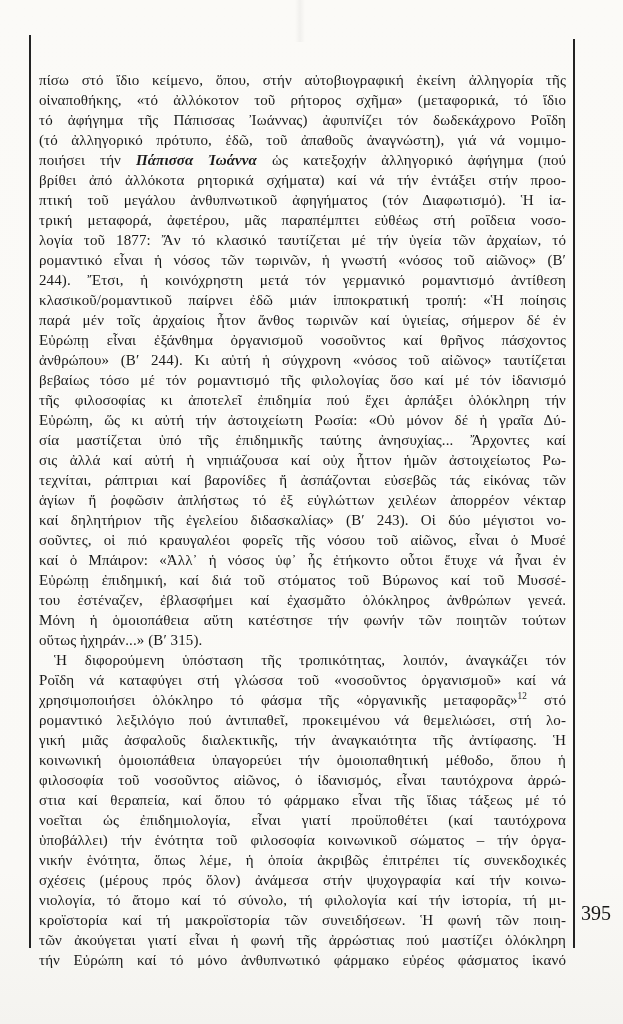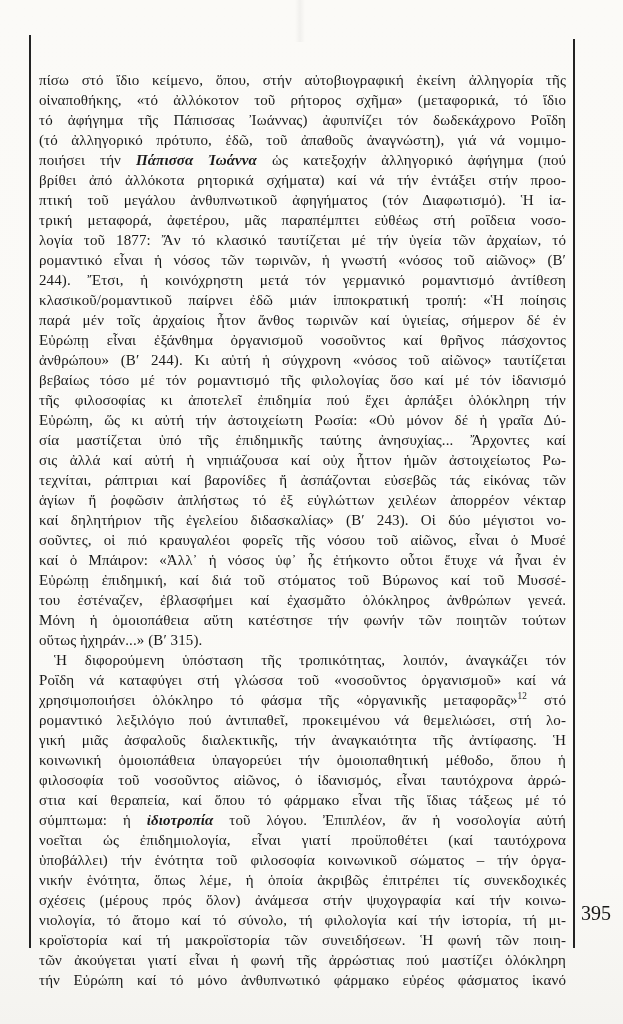--- a/index.html
+++ b/index.html
@@ -113,21 +113,20 @@
       <div class="line">Μόνη ἡ ὁμοιοπάθεια αὕτη κατέστησε τήν φωνήν τῶν ποιητῶν τούτων</div>
       <div class="line left">οὕτως ἠχηράν...» (Β′ 315).</div>
       <div class="line indent">Ἡ διφορούμενη ὑπόσταση τῆς τροπικότητας, λοιπόν, ἀναγκάζει τόν</div>
       <div class="line">Ροΐδη νά καταφύγει στή γλώσσα τοῦ «νοσοῦντος ὀργανισμοῦ» καί νά</div>
       <div class="line">χρησιμοποιήσει ὁλόκληρο τό φάσμα τῆς «ὀργανικῆς μεταφορᾶς»<sup>12</sup> στό</div>
       <div class="line">ρομαντικό λεξιλόγιο πού ἀντιπαθεῖ, προκειμένου νά θεμελιώσει, στή λο-</div>
       <div class="line">γική μιᾶς ἀσφαλοῦς διαλεκτικῆς, τήν ἀναγκαιότητα τῆς ἀντίφασης. Ἡ</div>
       <div class="line">κοινωνική ὁμοιοπάθεια ὑπαγορεύει τήν ὁμοιοπαθητική μέθοδο, ὅπου ἡ</div>
       <div class="line">φιλοσοφία τοῦ νοσοῦντος αἰῶνος, ὁ ἰδανισμός, εἶναι ταυτόχρονα ἀρρώ-</div>
       <div class="line">στια καί θεραπεία, καί ὅπου τό φάρμακο εἶναι τῆς ἴδιας τάξεως μέ τό</div>
-      <div class="line">σύμπτωμα: ἡ <i>ἰδιοτροπία</i> τοῦ λόγου. Ἐπιπλέον, ἄν ἡ νοσολογία αὐτή</div>
       <div class="line">νοεῖται ὡς ἐπιδημιολογία, εἶναι γιατί προϋποθέτει (καί ταυτόχρονα</div>
       <div class="line">ὑποβάλλει) τήν ἑνότητα τοῦ φιλοσοφία κοινωνικοῦ σώματος – τήν ὀργα-</div>
       <div class="line">νικήν ἑνότητα, ὅπως λέμε, ἡ ὁποία ἀκριβῶς ἐπιτρέπει τίς συνεκδοχικές</div>
       <div class="line">σχέσεις (μέρους πρός ὅλον) ἀνάμεσα στήν ψυχογραφία καί τήν κοινω-</div>
       <div class="line">νιολογία, τό ἄτομο καί τό σύνολο, τή φιλολογία καί τήν ἱστορία, τή μι-</div>
       <div class="line">κροϊστορία καί τή μακροϊστορία τῶν συνειδήσεων. Ἡ φωνή τῶν ποιη-</div>
       <div class="line">τῶν ἀκούγεται γιατί εἶναι ἡ φωνή τῆς ἀρρώστιας πού μαστίζει ὁλόκληρη</div>
       <div class="line">τήν Εὐρώπη καί τό μόνο ἀνθυπνωτικό φάρμακο εὐρέος φάσματος ἱκανό</div>
     </div>
   <div class="page-number">395</div>

